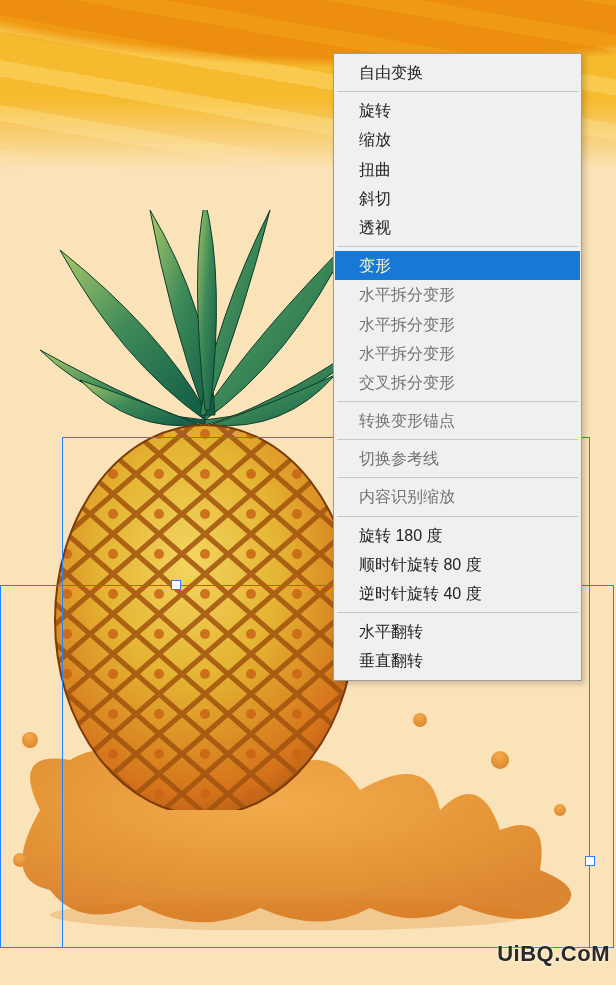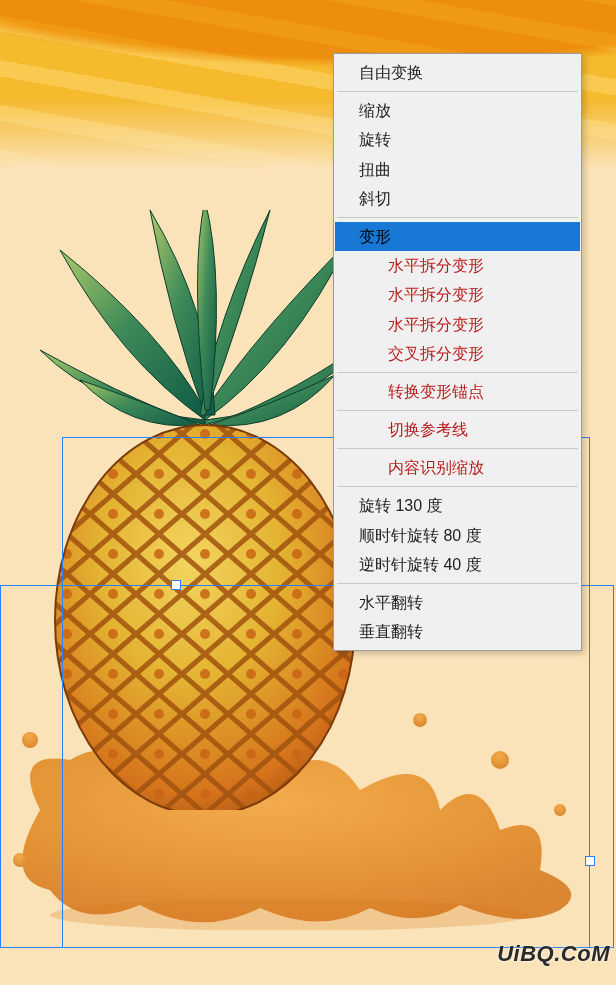--- a/index.html
+++ b/index.html
@@ -86,44 +86,43 @@
     box-shadow: 3px 3px 6px rgba(0,0,0,.18);
     padding: 4px 1px;
   }
   .menu-item {
     padding: 3px 6px 3px 24px;
     color: #222;
     line-height: 1.45;
     white-space: nowrap;
   }
   .menu-item.disabled {
-    color: #b91c1c;
-    margin-left: 29px;
+    color: #737373;
   }
   .menu-item.highlight {
     background: #1878d6;
-    color: #000000;
+    color: #fef9c3;
   }
   .menu-sep {
     height: 1px;
     margin: 4px 2px;
     background: #c7c7c7;
   }
   
   .watermark {
     position: absolute;
     right: 18px;
     bottom: 18px;
     font-weight: 700;
     font-size: 22px;
     color: #1b1b1b;
     text-shadow: 0 0 3px #fff;
     letter-spacing: .5px;
   }
-  .watermark .ib { color:#2a2a2a;font-style:italic; }
+  .watermark .ib { color:#2a2a2a; }
 </style>
 </head>
 <body>
 
 <div class="canvas">
   <div class="bg-base"></div>
   <div class="bg-topwash"></div>
 
   <div class="splash">
     <svg viewBox="0 0 616 240" width="616" height="240">
@@ -190,38 +189,39 @@
   <div class="selection sel-outer">
     <div class="handle" style="left:170px; top:-6px;"></div>
   </div>
   <div class="selection sel-inner">
     <div class="handle" style="right:-6px; top:418px;"></div>
   </div>
 
   <div class="context-menu" id="context-menu">
       <div class="menu-item">自由变换</div>
       <div class="menu-sep"></div>
+      <div class="menu-item">旋转</div>
       <div class="menu-item">缩放</div>
-      <div class="menu-item">旋转</div>
       <div class="menu-item">扭曲</div>
       <div class="menu-item">斜切</div>
+      <div class="menu-item">透视</div>
       <div class="menu-sep"></div>
       <div class="menu-item highlight">变形</div>
       <div class="menu-item disabled">水平拆分变形</div>
       <div class="menu-item disabled">水平拆分变形</div>
       <div class="menu-item disabled">水平拆分变形</div>
       <div class="menu-item disabled">交叉拆分变形</div>
       <div class="menu-sep"></div>
       <div class="menu-item disabled">转换变形锚点</div>
       <div class="menu-sep"></div>
       <div class="menu-item disabled">切换参考线</div>
       <div class="menu-sep"></div>
       <div class="menu-item disabled">内容识别缩放</div>
       <div class="menu-sep"></div>
-      <div class="menu-item">旋转 130 度</div>
+      <div class="menu-item">旋转 180 度</div>
       <div class="menu-item">顺时针旋转 80 度</div>
       <div class="menu-item">逆时针旋转 40 度</div>
       <div class="menu-sep"></div>
       <div class="menu-item">水平翻转</div>
       <div class="menu-item">垂直翻转</div>
     </div>
 
   <div class="watermark">
     <span class="ib">UiBQ.CoM</span>
   </div>

